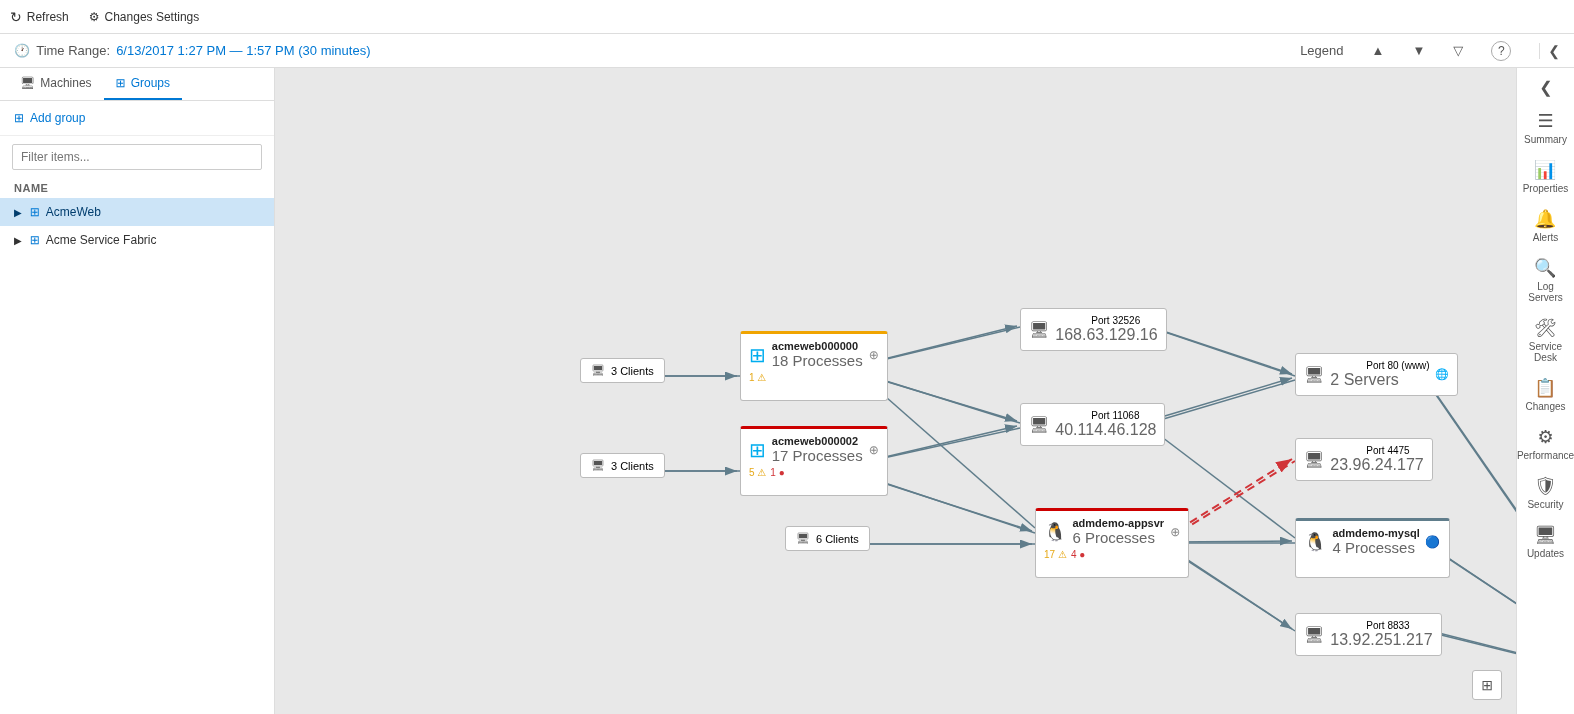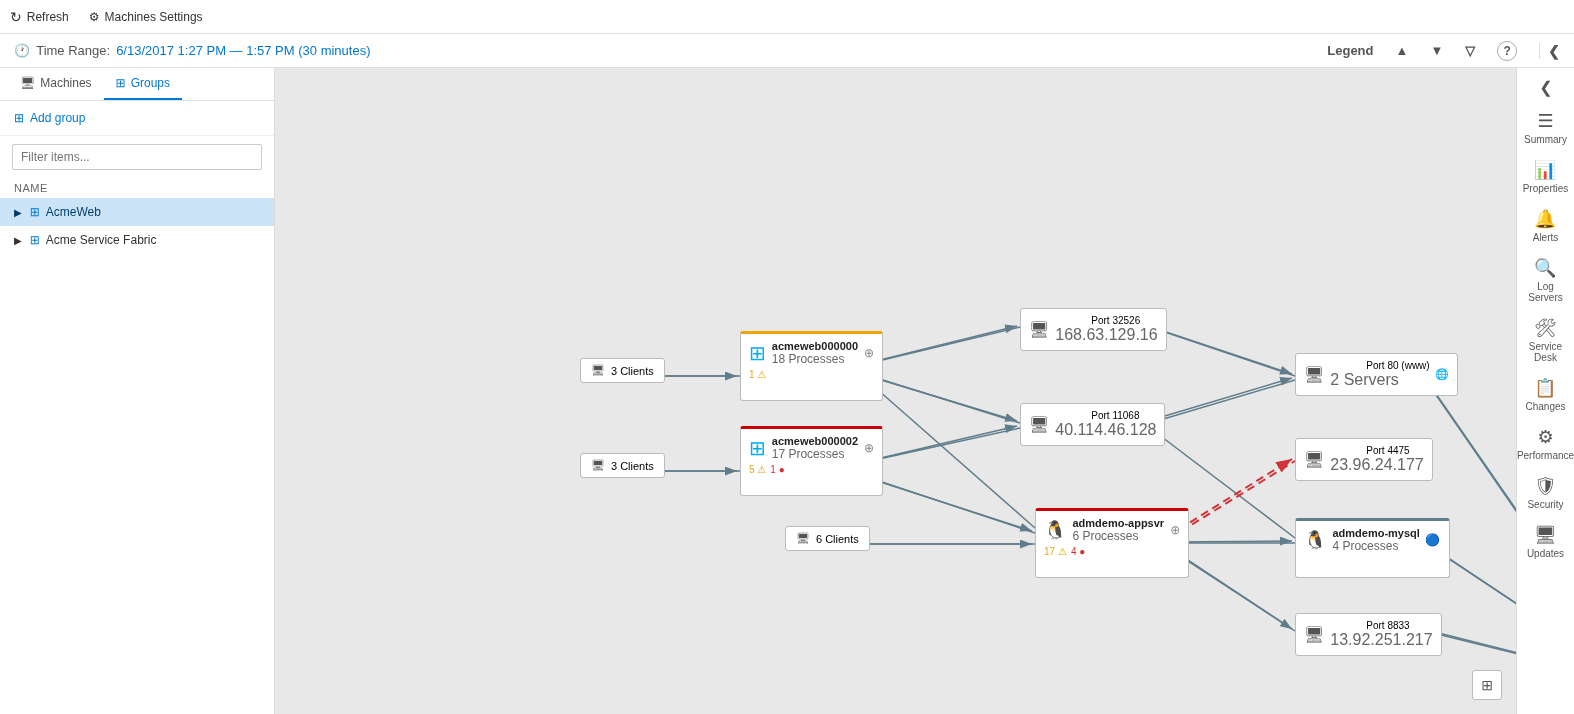--- a/index.html
+++ b/index.html
@@ -27,21 +27,21 @@
       background: #fff;
       border-bottom: 1px solid #ddd;
       display: flex;
       align-items: center;
       padding: 0 14px;
       justify-content: space-between;
     }
     .timerange-left { display: flex; align-items: center; gap: 6px; font-size: 13px; }
     .timerange-label { color: #555; }
     .timerange-value { color: #0078d4; font-weight: 400; }
-    .timebar-right { display: flex; align-items: center; gap: 22px; color: #555; font-weight: bold; }
+    .timebar-right { display: flex; align-items: center; gap: 28px; color: #555; }
     .timebar-right span { cursor: pointer; font-size: 13px; }
 
     
     #main {
       display: flex;
       height: calc(714px - 68px);
     }
 
     
     #left-panel {
@@ -80,21 +80,21 @@
       padding: 5px 8px;
       border: 1px solid #ccc;
       border-radius: 2px;
       font-size: 12px;
       width: calc(100% - 24px);
       color: #b91c1c;
     }
     .list-header {
       padding: 4px 14px;
       font-size: 11px;
-      font-weight: 400;
+      font-weight: 700;
       color: #666;
       text-transform: uppercase;
       letter-spacing: 0.5px;
     }
     .list-item {
       display: flex; align-items: center; gap: 6px;
       padding: 7px 14px;
       cursor: pointer;
       font-size: 12px;
       color: #333;
@@ -144,21 +144,21 @@
     .node {
       position: absolute;
       background: #fff;
       border: 1px solid #bbb;
       border-radius: 3px;
       padding: 6px 8px;
       font-size: 11px;
       min-width: 110px;
     }
     .node-title { font-weight: 600; font-size: 11px; color: #222; }
-    .node-sub { font-size: 12px; color: #666; }
+    .node-sub { font-size: 15px; color: #666; }
 
     .node-badges { display: flex; align-items: center; gap: 4px; margin-top: 3px; font-size: 10px; }
     .badge-warn { color: #e6a817; }
     .badge-err { color: #d13438; }
 
     .client-node {
       position: absolute;
       background: #fff;
       border: 1px solid #bbb;
       border-radius: 3px;
@@ -200,21 +200,21 @@
 </head>
 <body>
 
 <div id="toolbar">
   <div class="toolbar-btn">
     <span class="refresh-icon">↻</span>
     <span>Refresh</span>
   </div>
   <div class="toolbar-btn">
     <span>⚙</span>
-    <span>Machines Settings</span>
+    <span>Changes Settings</span>
   </div>
 </div>
 
 <div id="timebar">
   <div class="timerange-left">
     <span>🕐</span>
     <span class="timerange-label">Time Range:</span>
     <span class="timerange-value">6/13/2017 1:27 PM — 1:57 PM (30 minutes)</span>
   </div>
   <div class="timebar-right">

